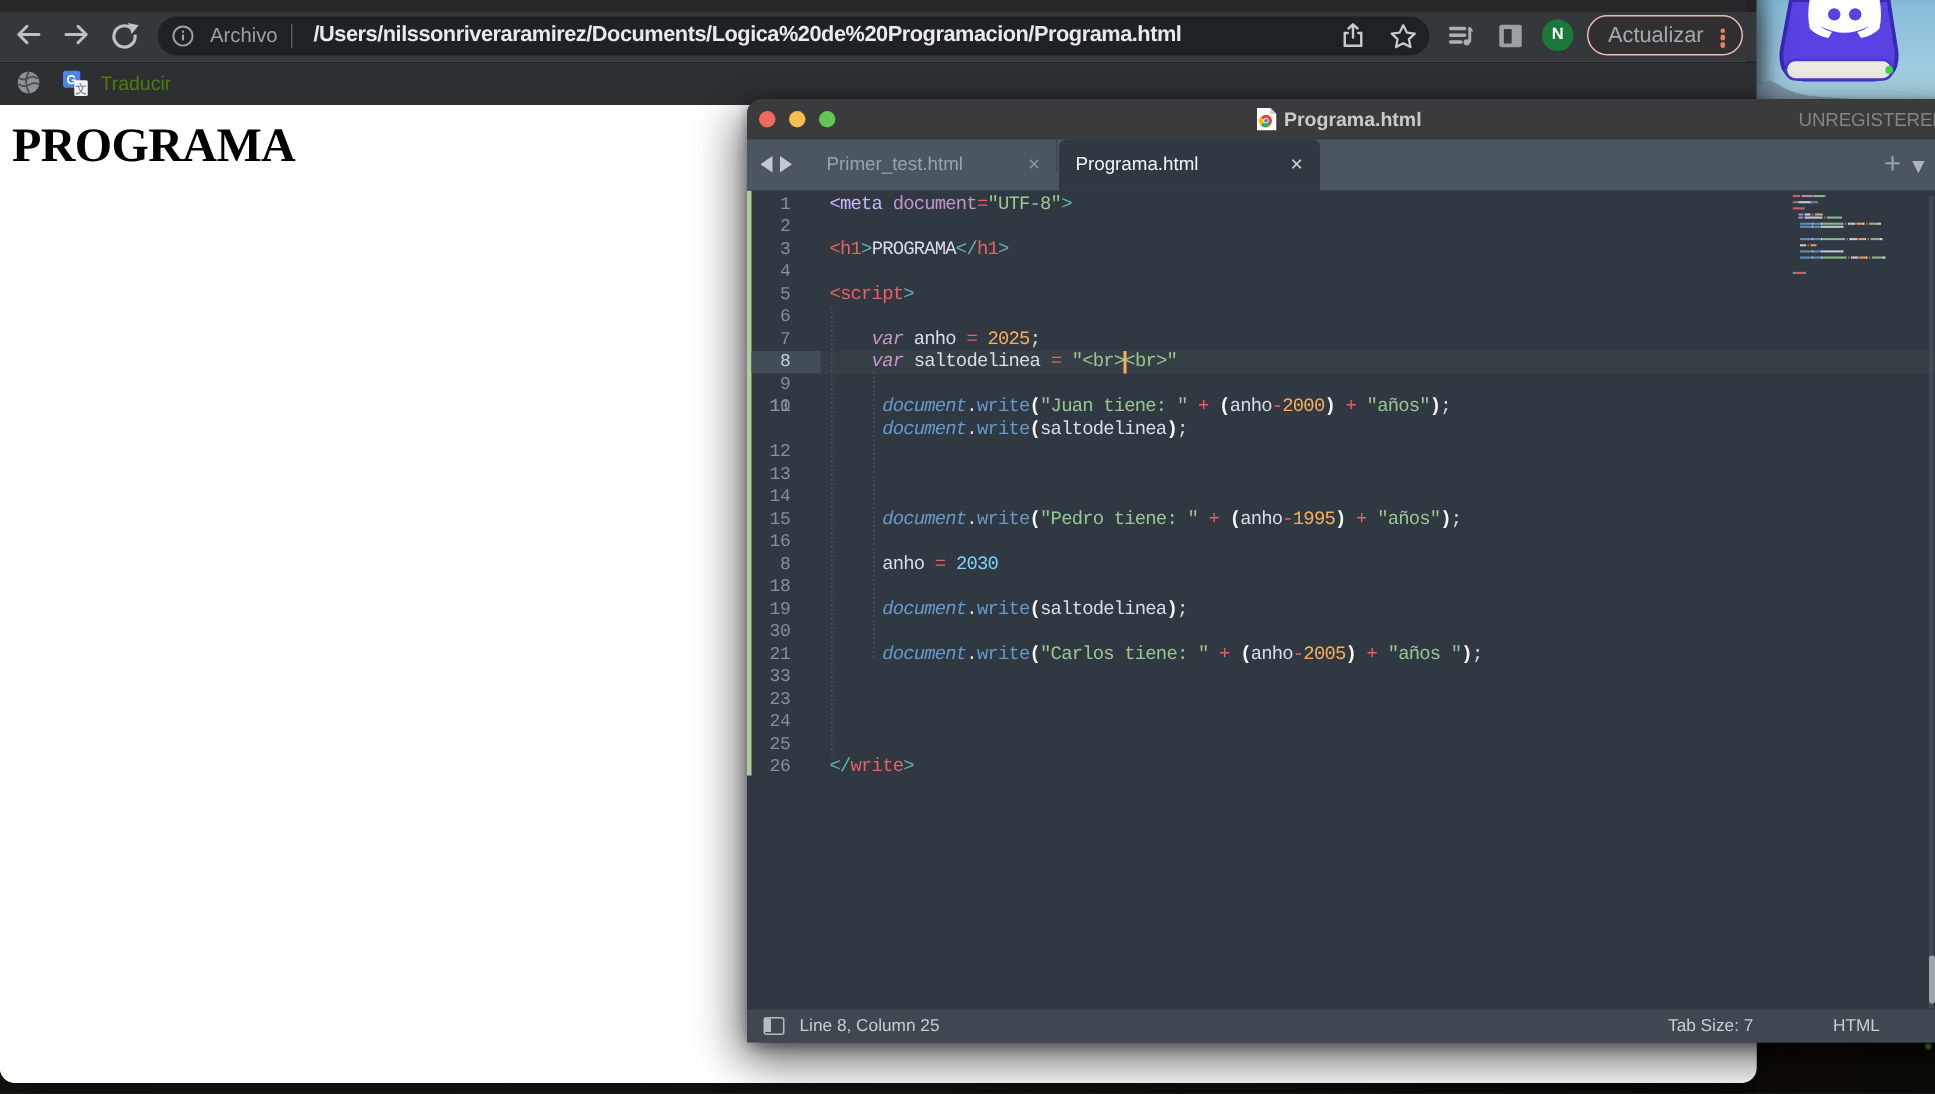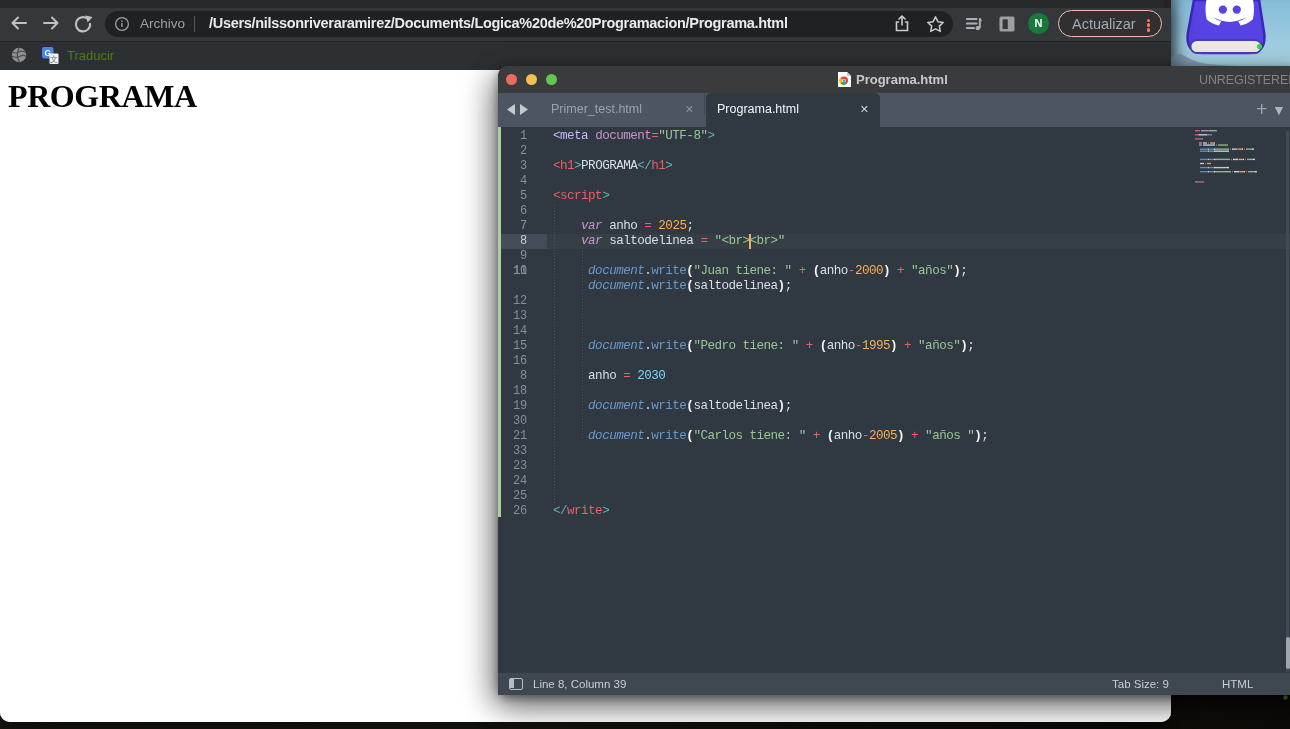--- a/index.html
+++ b/index.html
@@ -335,17 +335,17 @@
         <rect x="2.00" y="53.25" width="6.00" height="1.4" fill="#ec5f66"></rect>
         <rect x="8.00" y="53.25" width="1.00" height="1.4" fill="#5fb4b4"></rect>
       </svg>
     <div id="redge" class="abs"></div>
     <div id="sthumb" class="abs"></div>
   </div>
   <div id="s-status" class="abs">
     <span class="sic">
         <i></i>
       </span>
-    <span class="t" style="left:35px">Line 8, Column 39</span>
-    <span class="t" style="left:614px">Tab Size: 9</span>
+    <span class="t" style="left:35px">Line 8, Column 25</span>
+    <span class="t" style="left:614px">Tab Size: 7</span>
     <span class="t" style="left:724px">HTML</span>
   </div>
 </div>
 
 </body></html>

